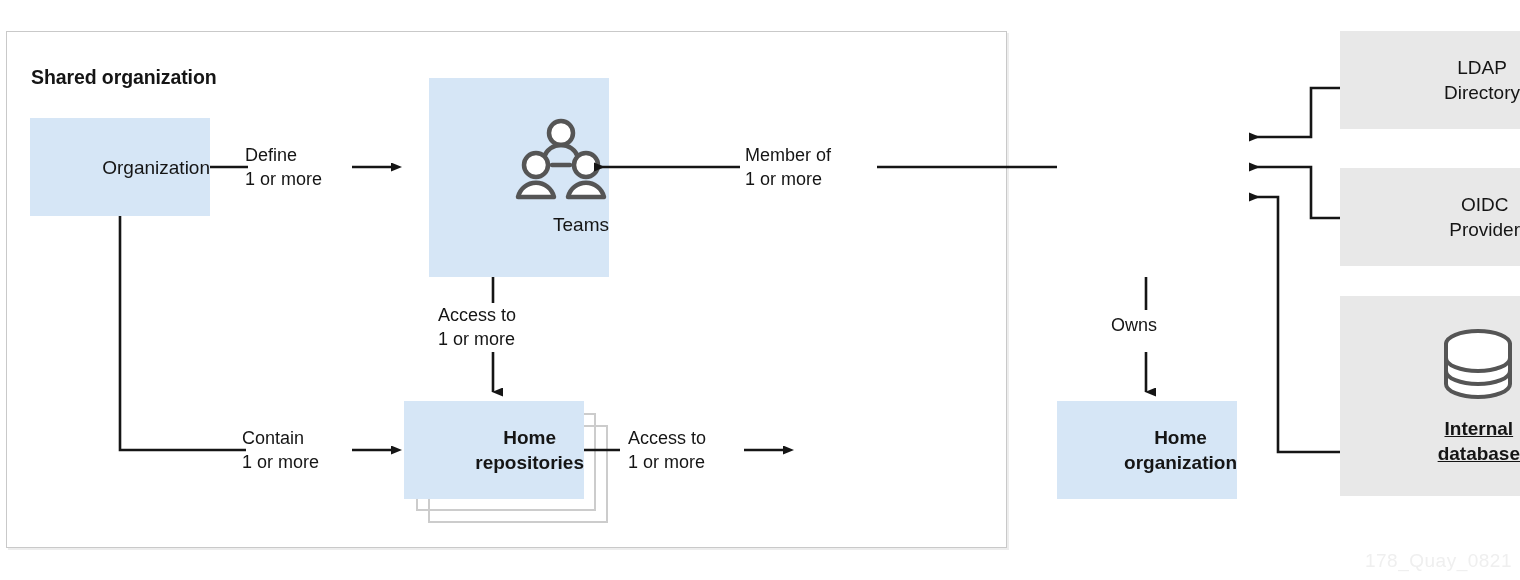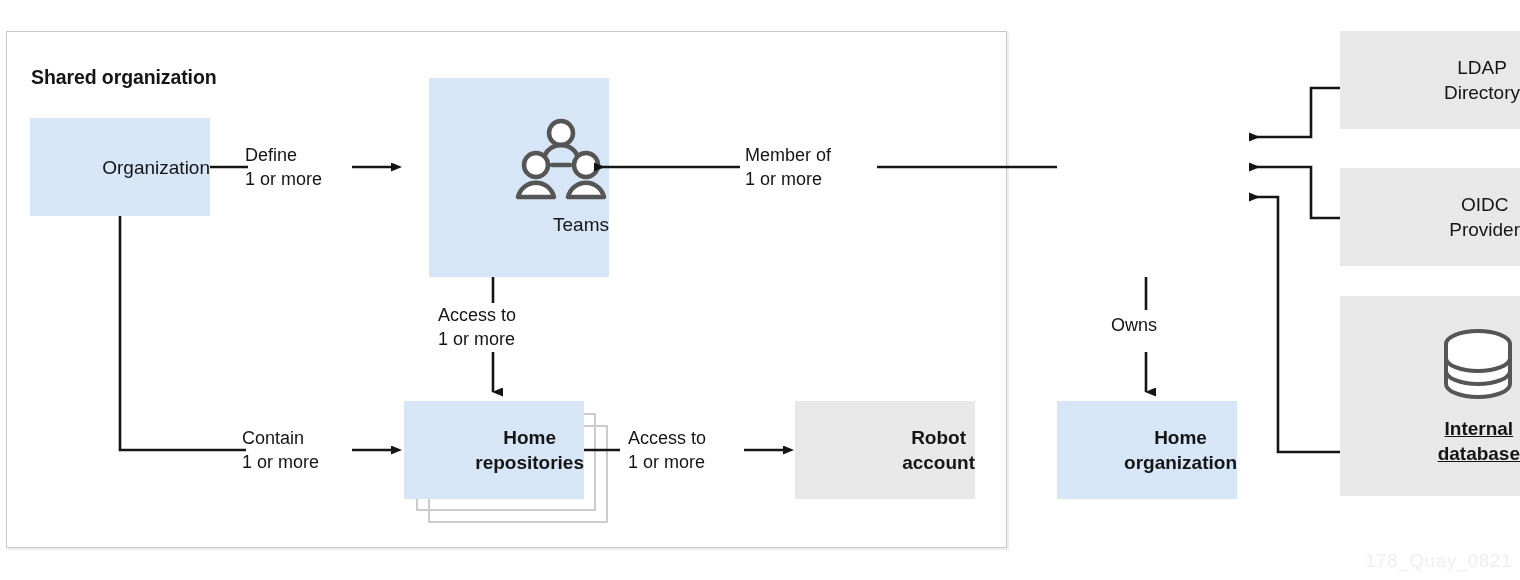--- a/index.html
+++ b/index.html
@@ -210,24 +210,20 @@
     </span>
     <span class="node-label">Teams</span>
   </div>
 
 
   <div class="node blue" id="node-image-repos">
     <span class="node-label bold">Home
 repositories</span>
   </div>
 
-  <div class="node gray" id="node-robot-account">
-    <span class="node-label bold">Robot
-account</span>
-  </div>
 
   <div class="node blue" id="node-home-org">
     <span class="node-label bold">Home
 organization</span>
   </div>
 
   <div class="node gray" id="node-ldap">
     <span class="node-label">LDAP
 Directory</span>
   </div>

